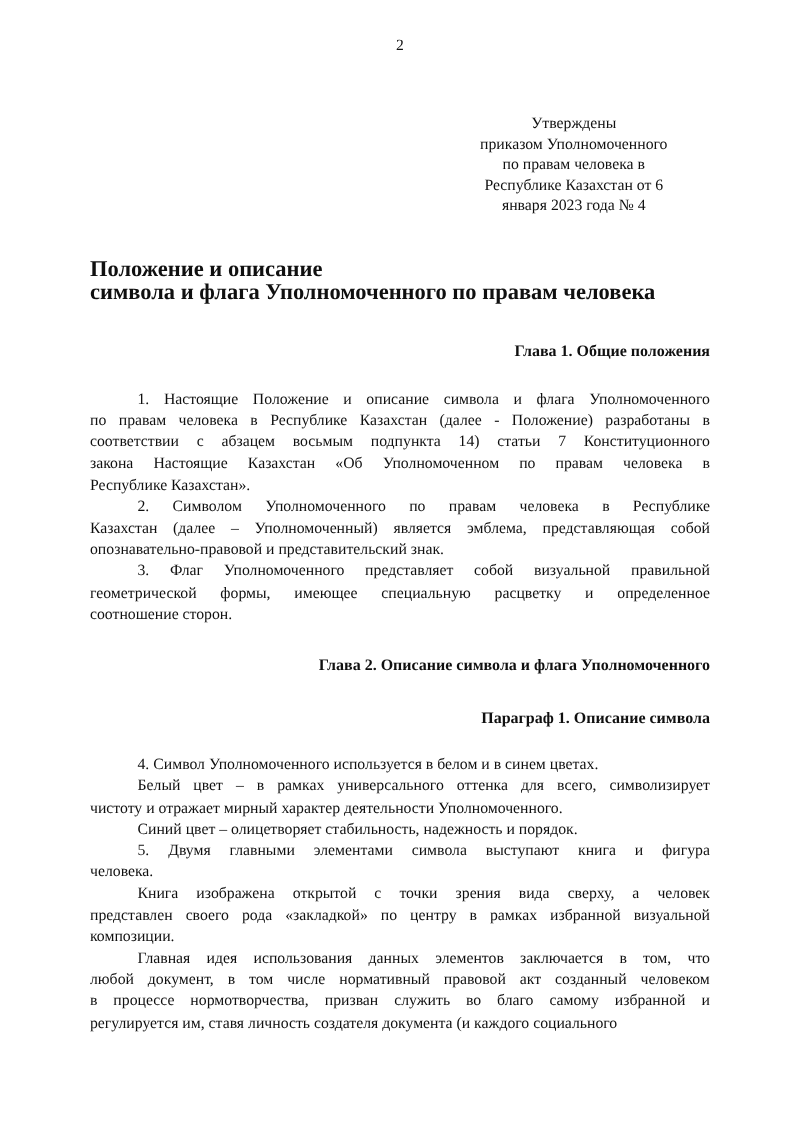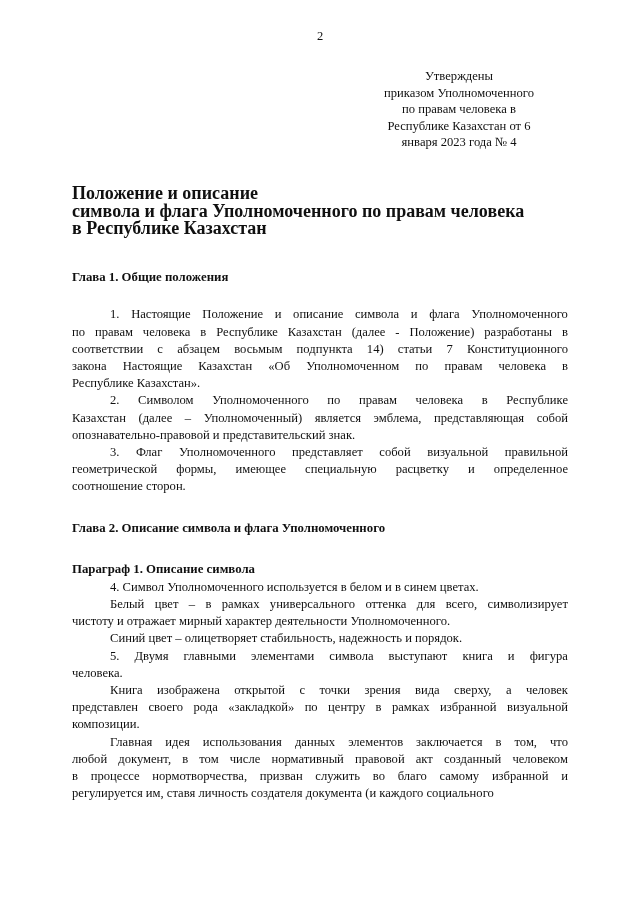--- a/index.html
+++ b/index.html
@@ -26,21 +26,21 @@
     position: absolute;
     top: 30px;
     left: 0;
     width: 640px;
     text-align: center;
     font-size: 12.5px;
     line-height: 1;
   }
   .content {
     position: absolute;
-    top: 68px;
+    top: 90px;
     left: 72px;
     width: 496px;
   }
   
   .approval {
     margin-left: 278px;
     width: 218px;
     text-align: center;
     font-size: 12.6px;
     line-height: 16.6px;
@@ -53,21 +53,21 @@
     margin-top: 34px;
     text-align: left;
     font-weight: bold;
     font-size: 18px;
     line-height: 17.6px;
   }
   .doc-title div { white-space: nowrap; }
 
   
   .heading {
-    text-align: left;
+    text-align: right;
     font-weight: bold;
     font-size: 12.8px;
     line-height: 17.6px;
     white-space: nowrap;
   }
   .h-chapter1 { margin-top: 31px; }
   .h-chapter2 { margin-top: 24px; }
   .h-para1    { margin-top: 24px; }
   
   .lines { font-size: 12.6px; line-height: 17.2px; }
@@ -96,21 +96,20 @@
       <div>Утверждены</div>
       <div>приказом Уполномоченного</div>
       <div>по правам человека в</div>
       <div>Республике Казахстан от 6</div>
       <div>января 2023 года № 4</div>
     </div>
 
     <div class="doc-title">
       <div>Положение и описание</div>
       <div>символа и флага Уполномоченного по правам человека</div>
-      <div>в Республике Казахстан</div>
     </div>
 
     <div class="heading h-chapter1">Глава 1. Общие положения</div>
 
     <div id="body-text" style="margin-top: 0px;">
         <div class="lines" style="margin-top: 20px;">
           <div class="ln just ind">
             <span>1.</span>
             <span>Настоящие</span>
             <span>Положение</span>
@@ -202,21 +201,21 @@
           </div>
           <div class="ln">соотношение сторон.</div>
         </div>
       </div>
 
     <div class="heading h-chapter2">Глава 2. Описание символа и флага Уполномоченного</div>
 
     <div class="heading h-para1">Параграф 1. Описание символа</div>
 
     <div id="body-text-2">
-        <div class="lines" style="">
+        <div class="lines" style="margin-top: 20px;">
           <div class="ln ind">4. Символ Уполномоченного используется в белом и в синем цветах.</div>
         </div>
         <div class="lines" style="margin-top: 0px;">
           <div class="ln just ind">
             <span>Белый</span>
             <span>цвет</span>
             <span>–</span>
             <span>в</span>
             <span>рамках</span>
             <span>универсального</span>

